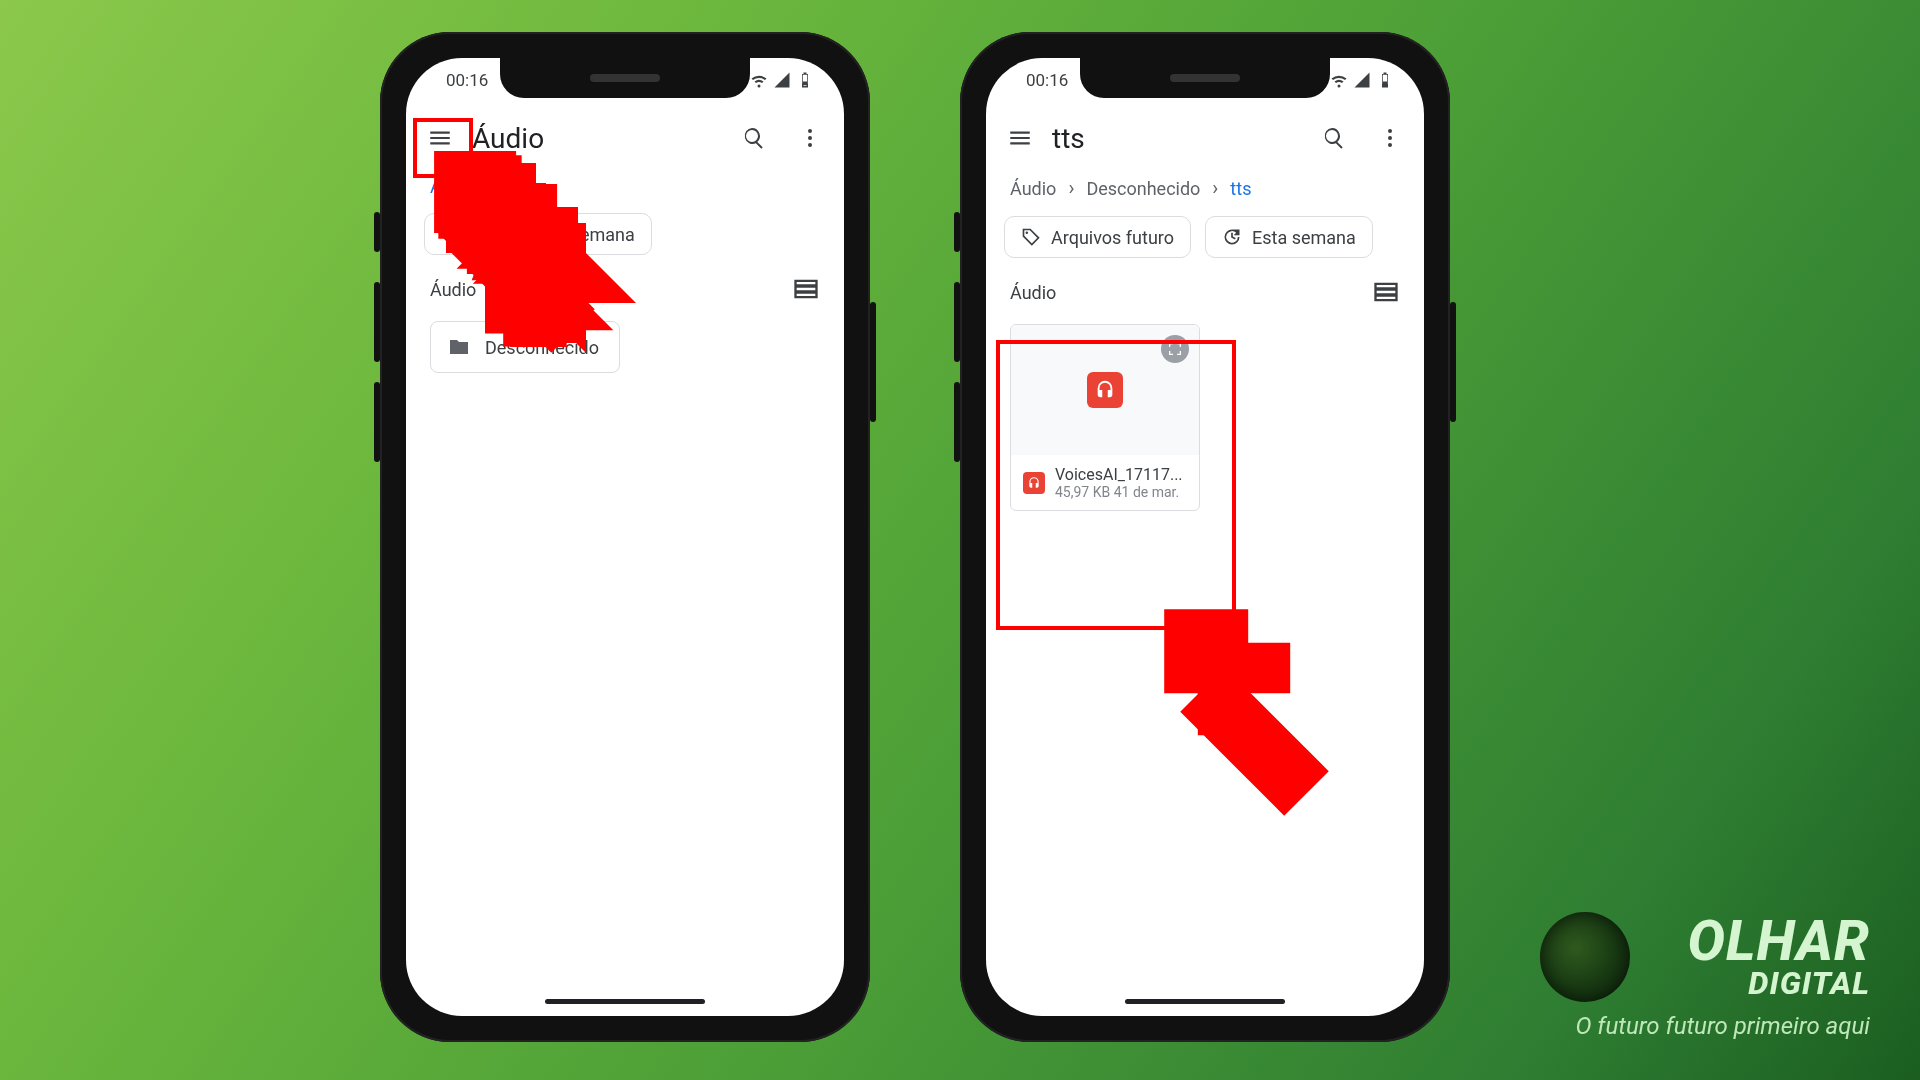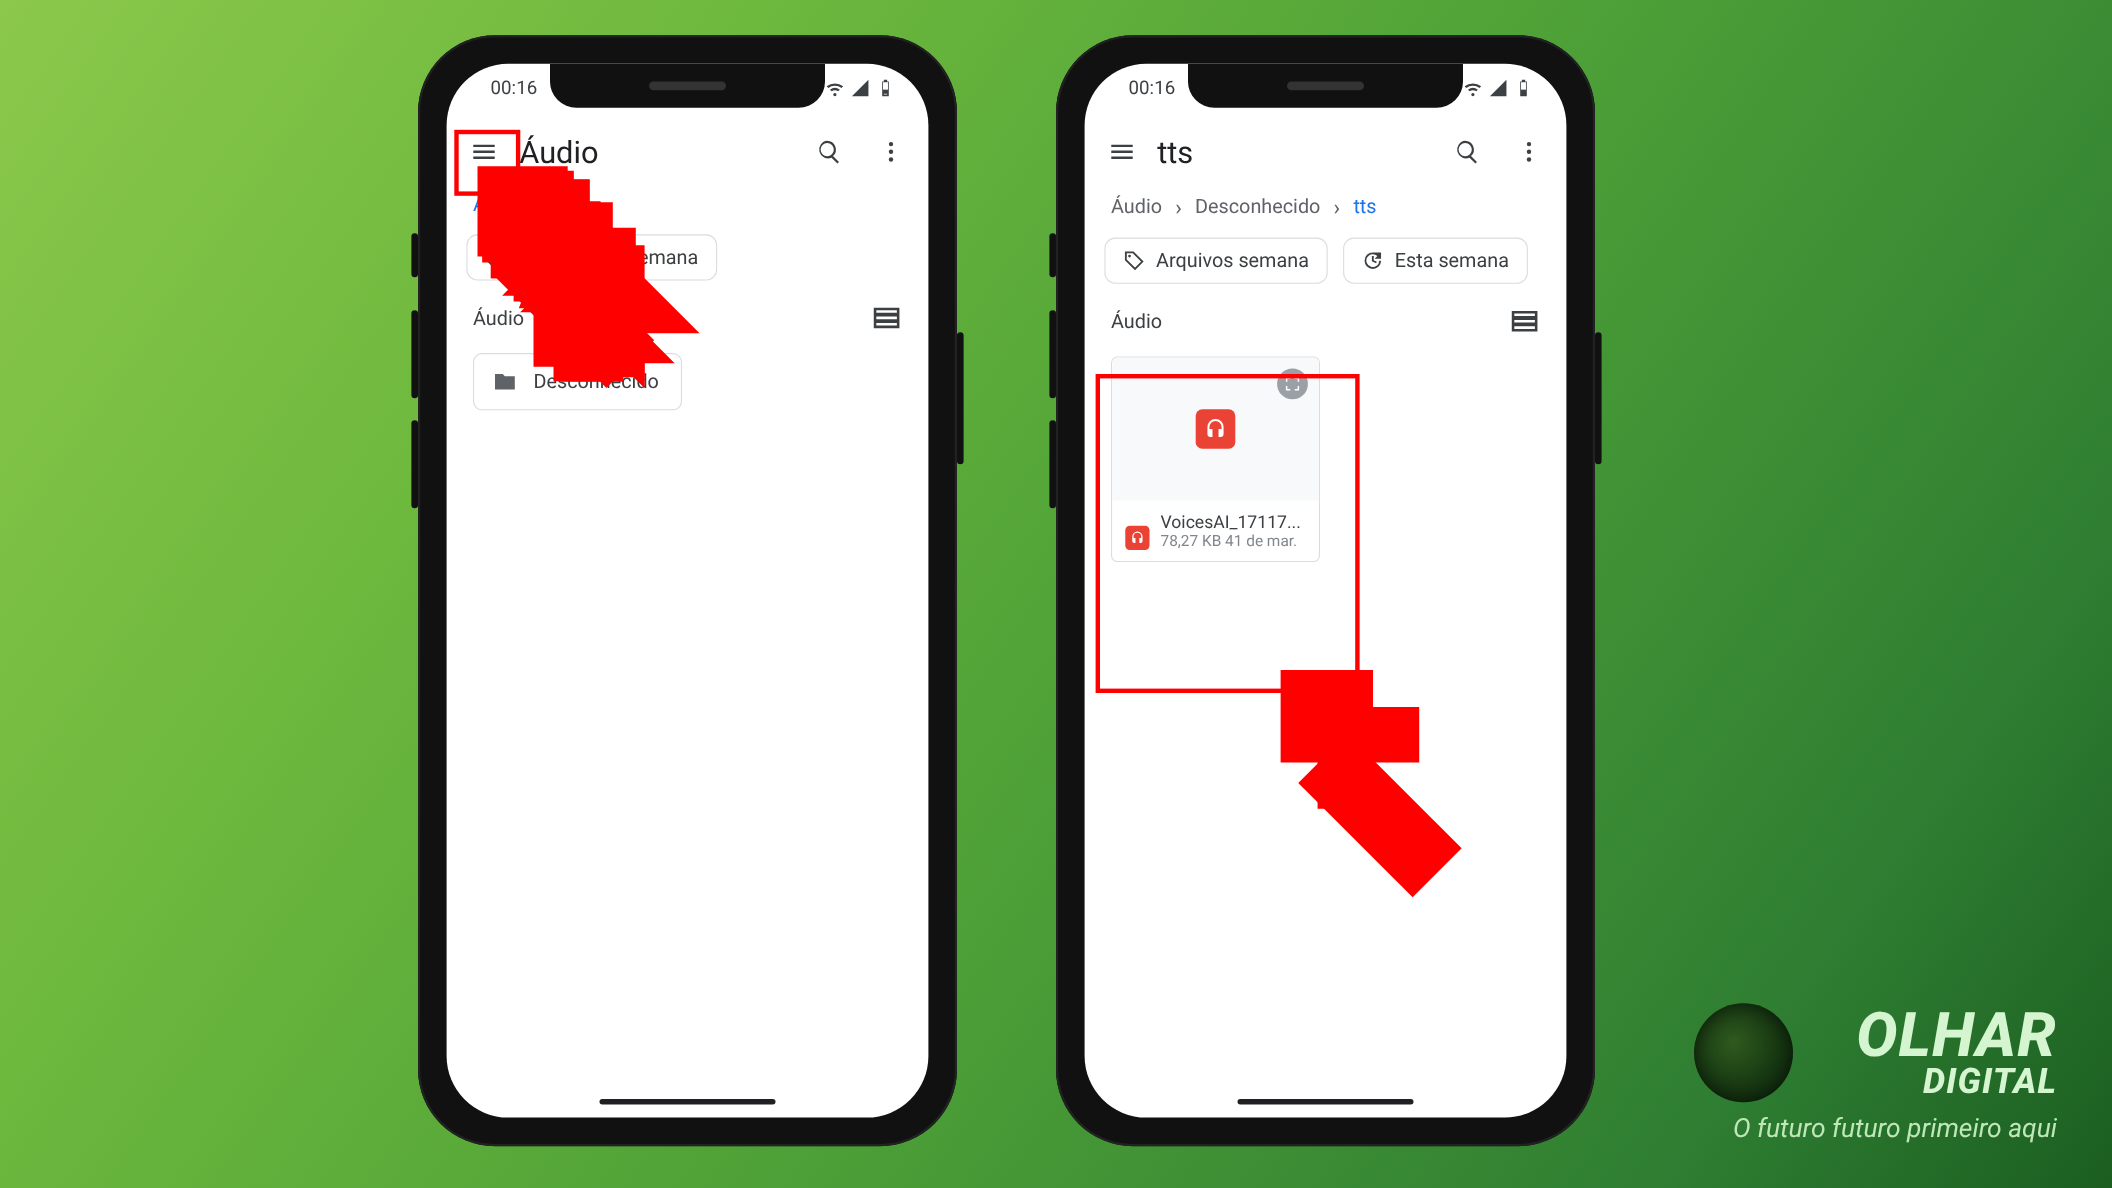--- a/index.html
+++ b/index.html
@@ -142,21 +142,21 @@
   .thumb-expand {
     position: absolute; top: 10px; right: 10px;
     width: 28px; height: 28px;
     background: #9aa0a6;
     border-radius: 50%;
     display:flex; align-items:center; justify-content:center;
   }
   .thumb-expand svg { width:16px; height:16px; fill:#fff; }
   .file-meta {
     padding: 10px 12px;
-    display: flex; gap: 10px; align-items:flex-end;
+    display: flex; gap: 10px; align-items:center;
   }
   .meta-ico {
     width: 22px; height: 22px; flex-shrink:0;
     background: #ea4335; border-radius: 4px;
     display:flex; align-items:center; justify-content:center;
   }
   .meta-text { flex:1; min-width:0; }
   .meta-name { font-size: 16px; color:#3c4043; white-space:nowrap; overflow:hidden; text-overflow:ellipsis; }
   .meta-sub { font-size: 14px; color:#80868b; }
 
@@ -375,21 +375,21 @@
         <span class="bc-sep">›</span>
         <span class="bc-current">tts</span>
       </div>
 
       <div class="chips">
         <div class="chip">
           <svg viewBox="0 0 24 24">
               <path d="M3 3h8l10 10-8 8L3 11z"></path>
               <circle cx="7" cy="7" r="1.5" fill="#3c4043" stroke="none"></circle>
             </svg>
-          <span>Arquivos semana</span>
+          <span>Arquivos futuro</span>
         </div>
         <div class="chip">
           <svg viewBox="0 0 24 24">
               <path d="M12 3a9 9 0 109 9h-2a7 7 0 11-2-5l-3 3h7V3z" fill="#3c4043" stroke="none"></path>
               <path d="M12 7v5l4 2" stroke="#3c4043" fill="none"></path>
             </svg>
           <span>Esta semana</span>
         </div>
       </div>
 
@@ -415,21 +415,21 @@
         </div>
         <div class="file-meta">
           <div class="meta-ico">
             <svg class="hp-ico" width="14" height="14" viewBox="0 0 24 24">
                 <path d="M12 2a8 8 0 00-8 8v7a3 3 0 003 3h2v-8H6v-2a6 6 0 0112 0v2h-3v8h2a3 3 0 003-3v-7a8 8 0 00-8-8z"></path>
               </svg>
           </div>
           <div class="meta-text">
             <div class="meta-name">VoicesAI_17117...</div>
             <div class="meta-sub">
-              <span>78,27 KB</span>
+              <span>45,97 KB</span>
               <span>41 de mar.</span>
             </div>
           </div>
         </div>
       </div>
 
       <div class="home-ind"></div>
 
       <div class="red-box" id="box2"></div>
     </div>

